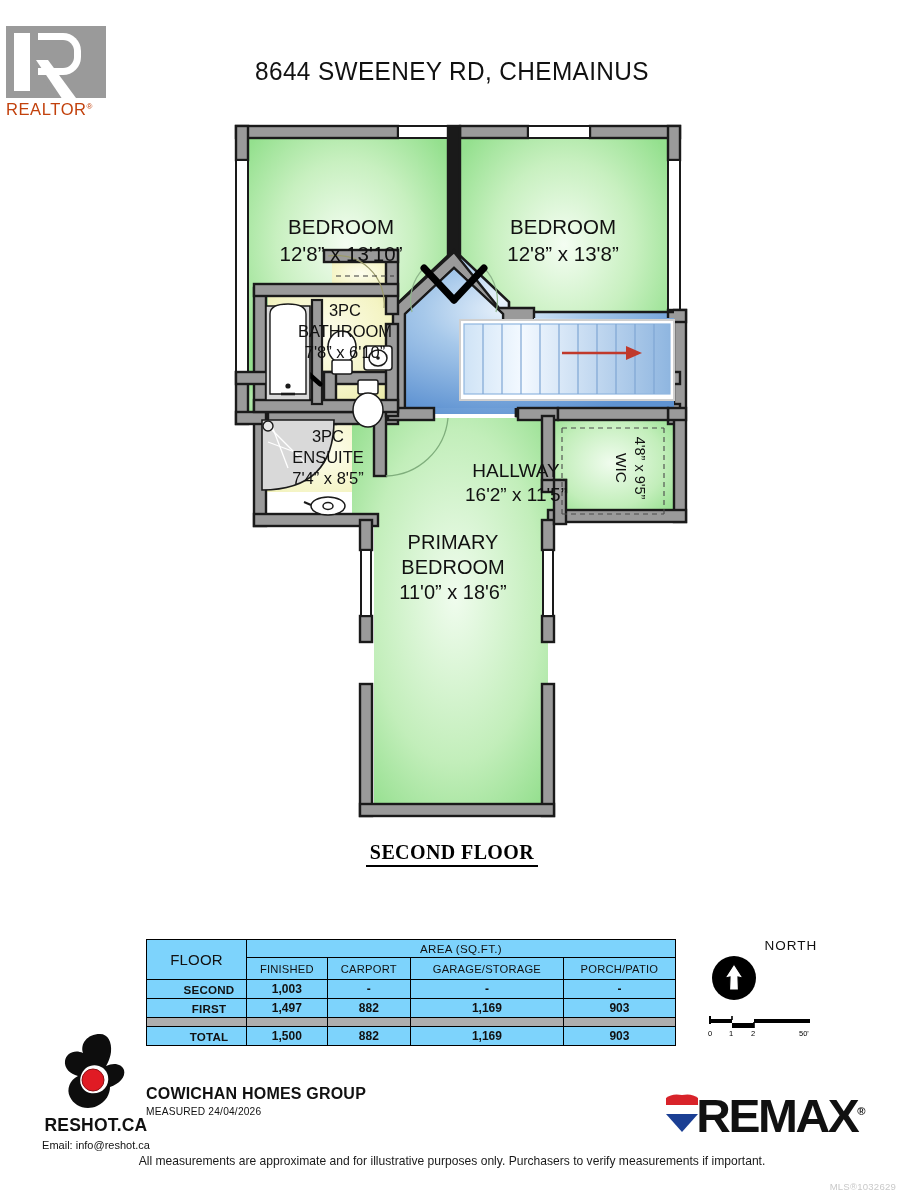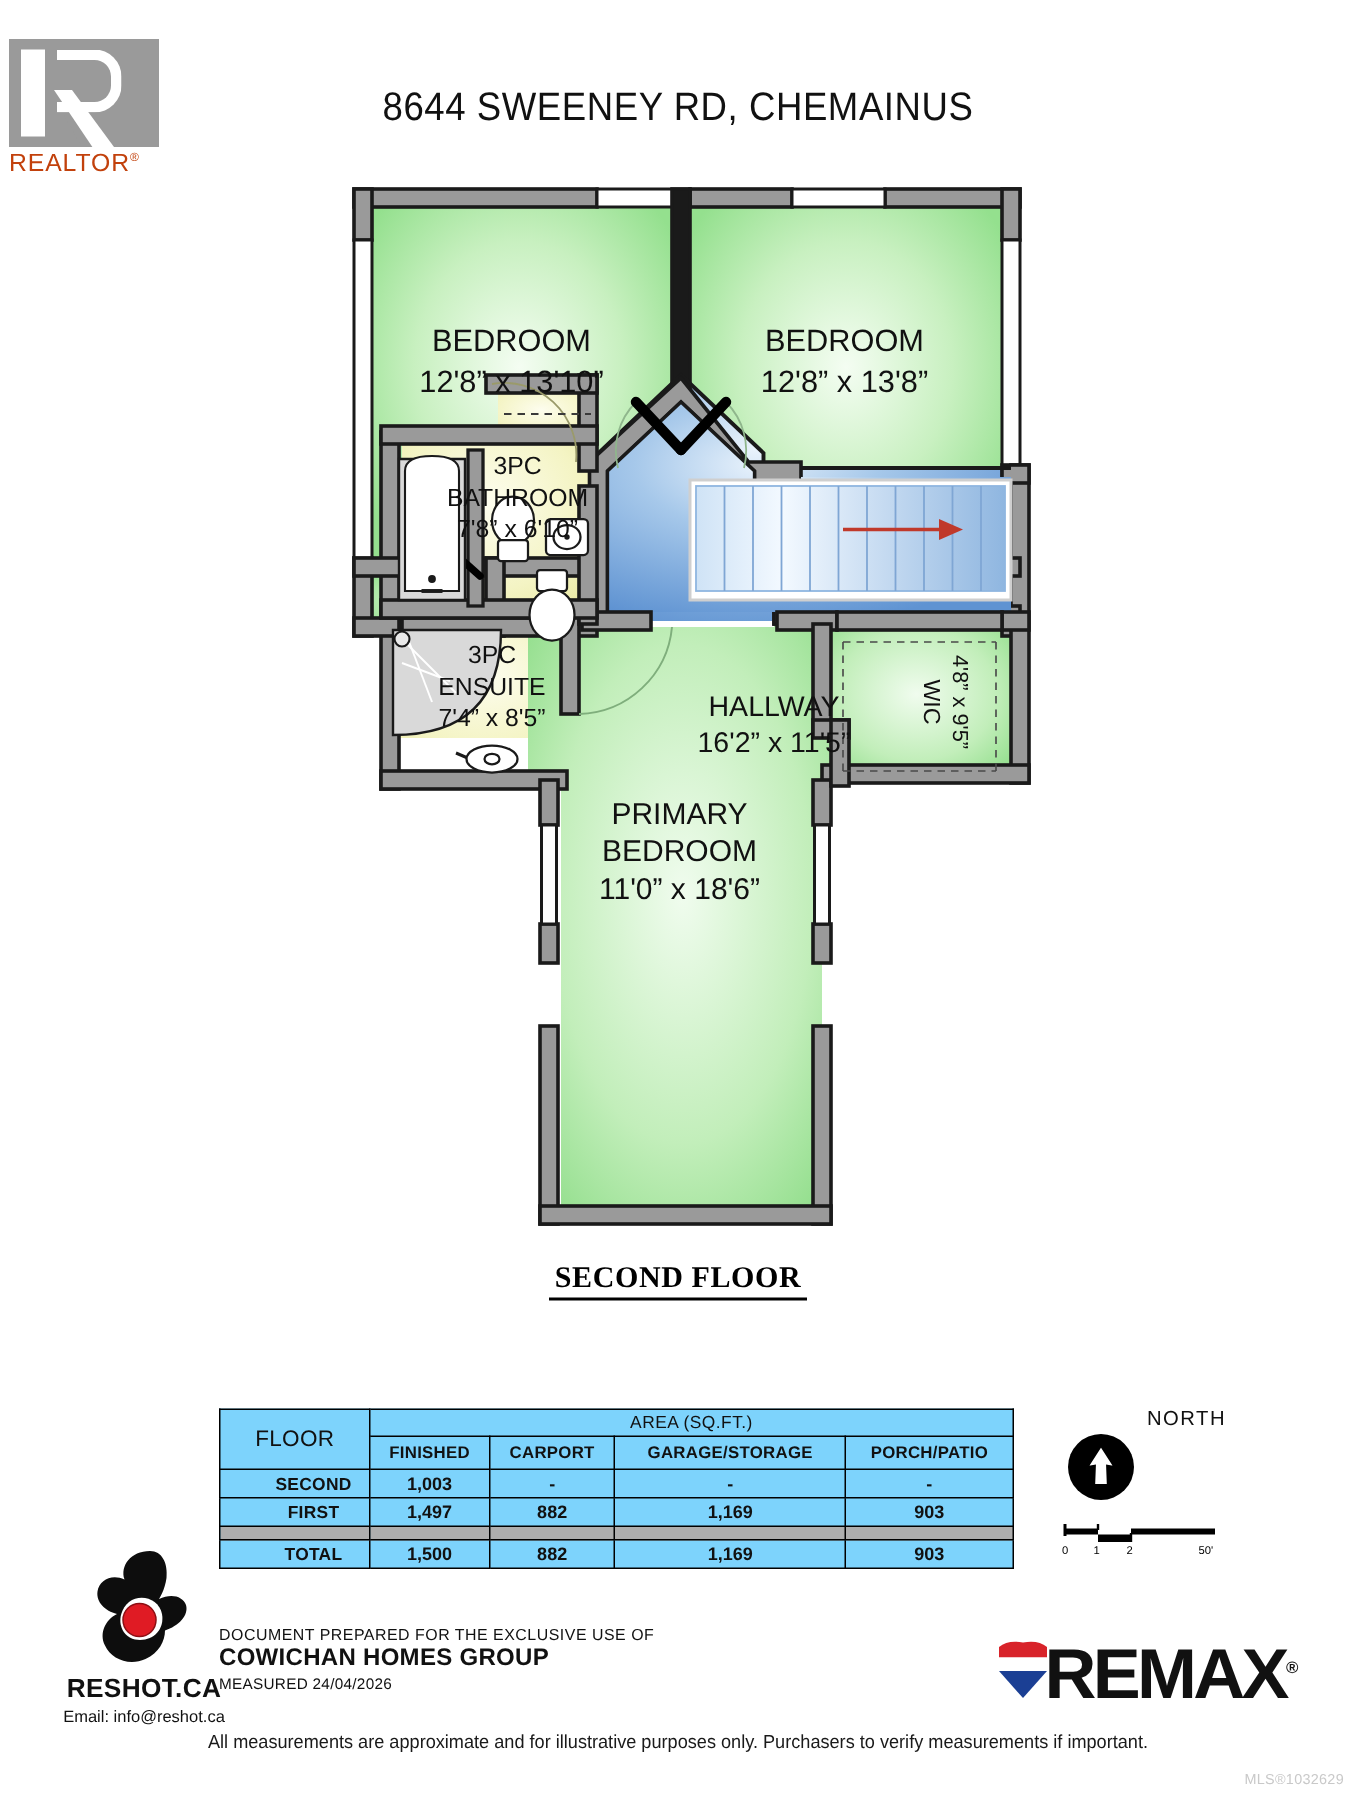--- a/index.html
+++ b/index.html
@@ -116,21 +116,21 @@
   #area-table .floor-head {
     font-size: 15px;
     width: 100px;
     letter-spacing: .2px;
   }
   #area-table .area-head {
     font-size: 11.6px;
     letter-spacing: .3px;
     height: 18px;
   }
-  #area-table .sub-head { font-size: 11.2px; height: 22px; letter-spacing: .2px; font-weight: bold; }
+  #area-table .sub-head { font-size: 11.2px; height: 22px; letter-spacing: .2px; }
   #area-table .rowlabel { font-size: 11.6px; font-weight: bold; letter-spacing: .2px; padding-left: 28px; }
   #area-table .datacell { font-size: 12px; font-weight: bold; }
   #area-table tr.spacer td {
     background: #aeaeae;
     height: 9px;
     padding: 0;
     border-left: 1px solid #000;
     border-right: 1px solid #000;
     border-top: 1px solid #000;
     border-bottom: 1px solid #000;
@@ -659,21 +659,20 @@
                C24 12 31 2 44 2 Z" fill="#0d0d0d"></path>
       <path d="M30 36 C38 30 50 34 52 44 C54 55 45 63 34 61 C24 59 20 45 30 36 Z" fill="#ffffff"></path>
       <circle cx="37" cy="48" r="11" fill="#e01b24" stroke="#8d0f14" stroke-width="1"></circle>
     </svg>
   </div>
   <div class="rtitle">RESHOT.CA</div>
   <div class="remail">Email: info@reshot.ca</div>
 </div>
 
 <div id="prepared">
-  <div class="pf-line1">DOCUMENT PREPARED FOR THE EXCLUSIVE USE OF</div>
   <div class="pf-client">COWICHAN HOMES GROUP</div>
   <div class="pf-measured">MEASURED 24/04/2026</div>
 </div>
 
 <div id="remax">
   <div class="rx-balloon">
     <svg width="46" height="44" viewBox="0 0 46 44">
       <path d="M4 6 Q10 1 20 3 L20 13 L4 13 Z" fill="#d8232a"></path>
       <rect x="4" y="13" width="16" height="9" fill="#ffffff"></rect>
       <path d="M4 22 L20 22 L20 40 Z" fill="#1b3f94"></path>

